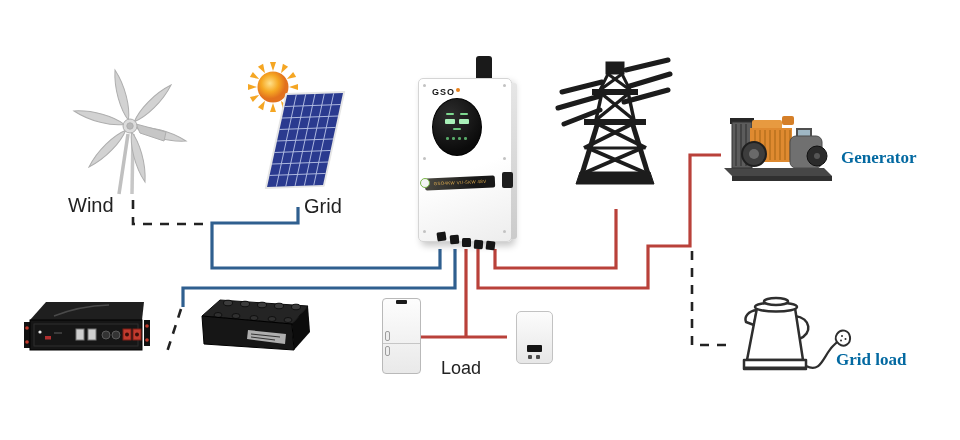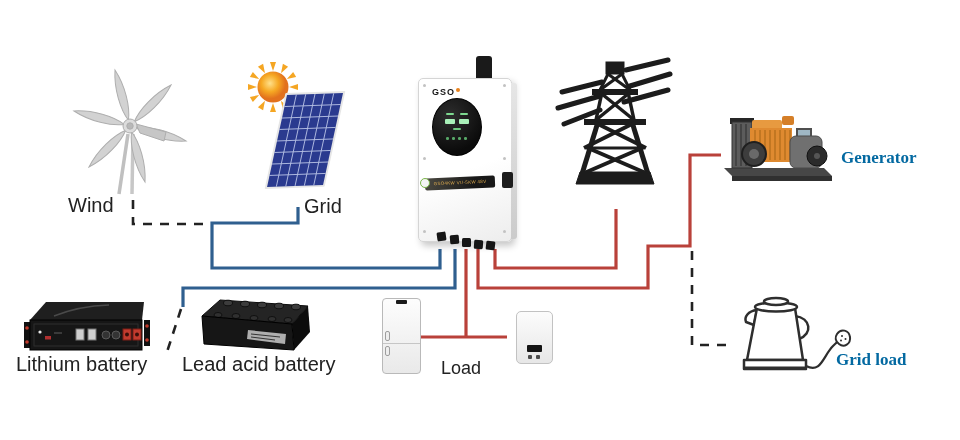--- a/index.html
+++ b/index.html
@@ -355,18 +355,16 @@
       <path d="M104,42 C108,36 116,38 117,45 C118,52 111,56 106,52 C102,49 102,45 104,42 Z" fill="#fff" stroke="#2e2e2e" stroke-width="2"></path>
       <circle cx="109" cy="44" r="1" fill="#2e2e2e"></circle>
         <circle cx="112.5" cy="47" r="1" fill="#2e2e2e"></circle>
         <circle cx="108" cy="48.5" r="1" fill="#2e2e2e"></circle>
     </g>
   </svg>
 
   <div class="lbl" style="left:68px;top:194px">Wind</div>
   <div class="lbl" style="left:304px;top:195px">Grid</div>
   <div class="lbl-serif" style="left:841px;top:148px">Generator</div>
-  <div class="lbl" style="left:16px;top:353px">Lithium battery</div>
-  <div class="lbl" style="left:182px;top:353px">Lead acid battery</div>
   <div class="lbl" style="left:441px;top:358px;font-size:18px">Load</div>
   <div class="lbl-serif" style="left:836px;top:350px">Grid load</div>
 
 </div>
 
 </body></html>

